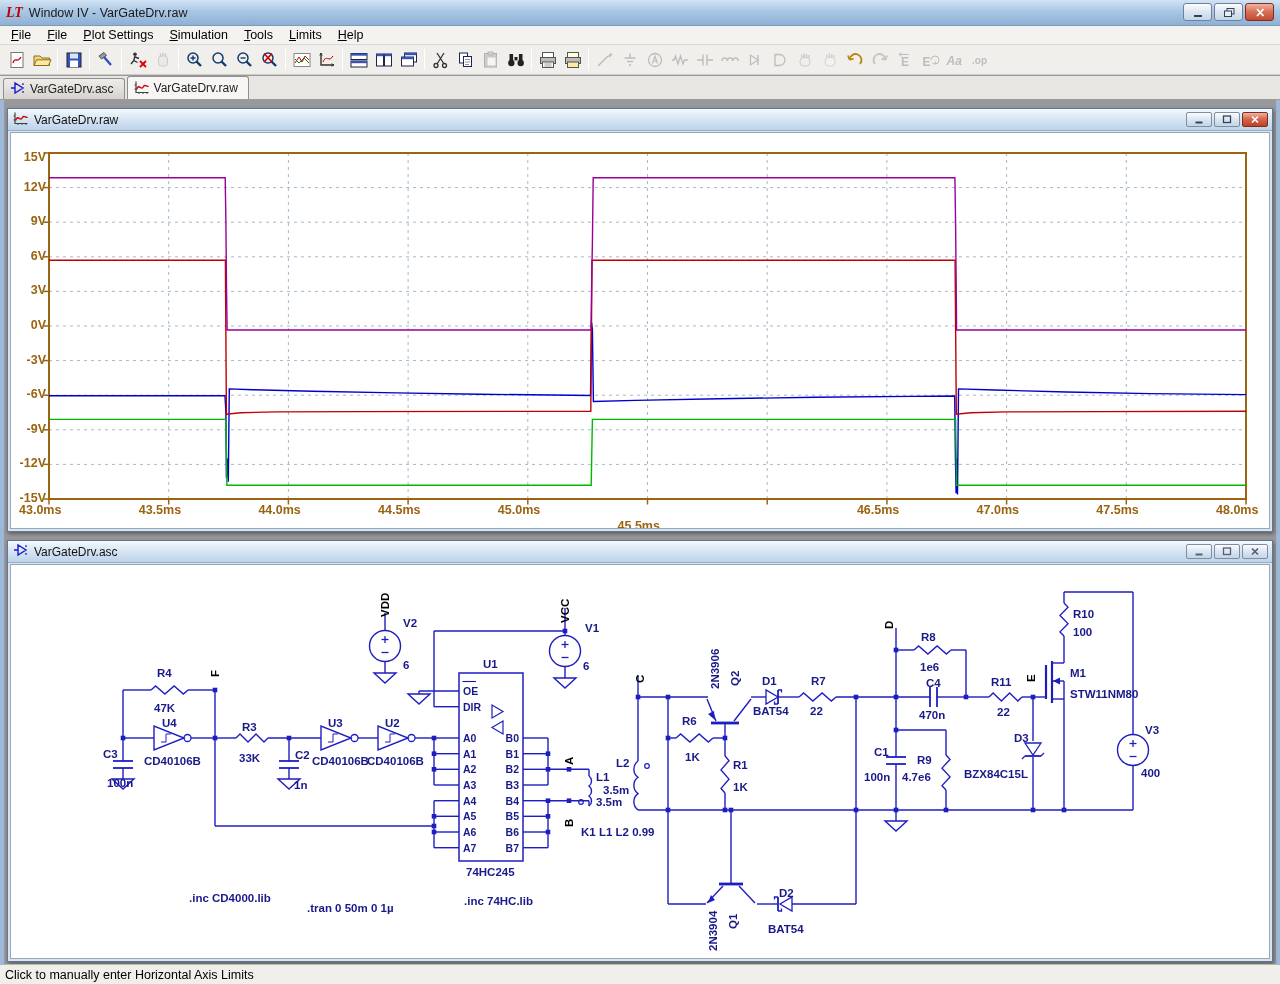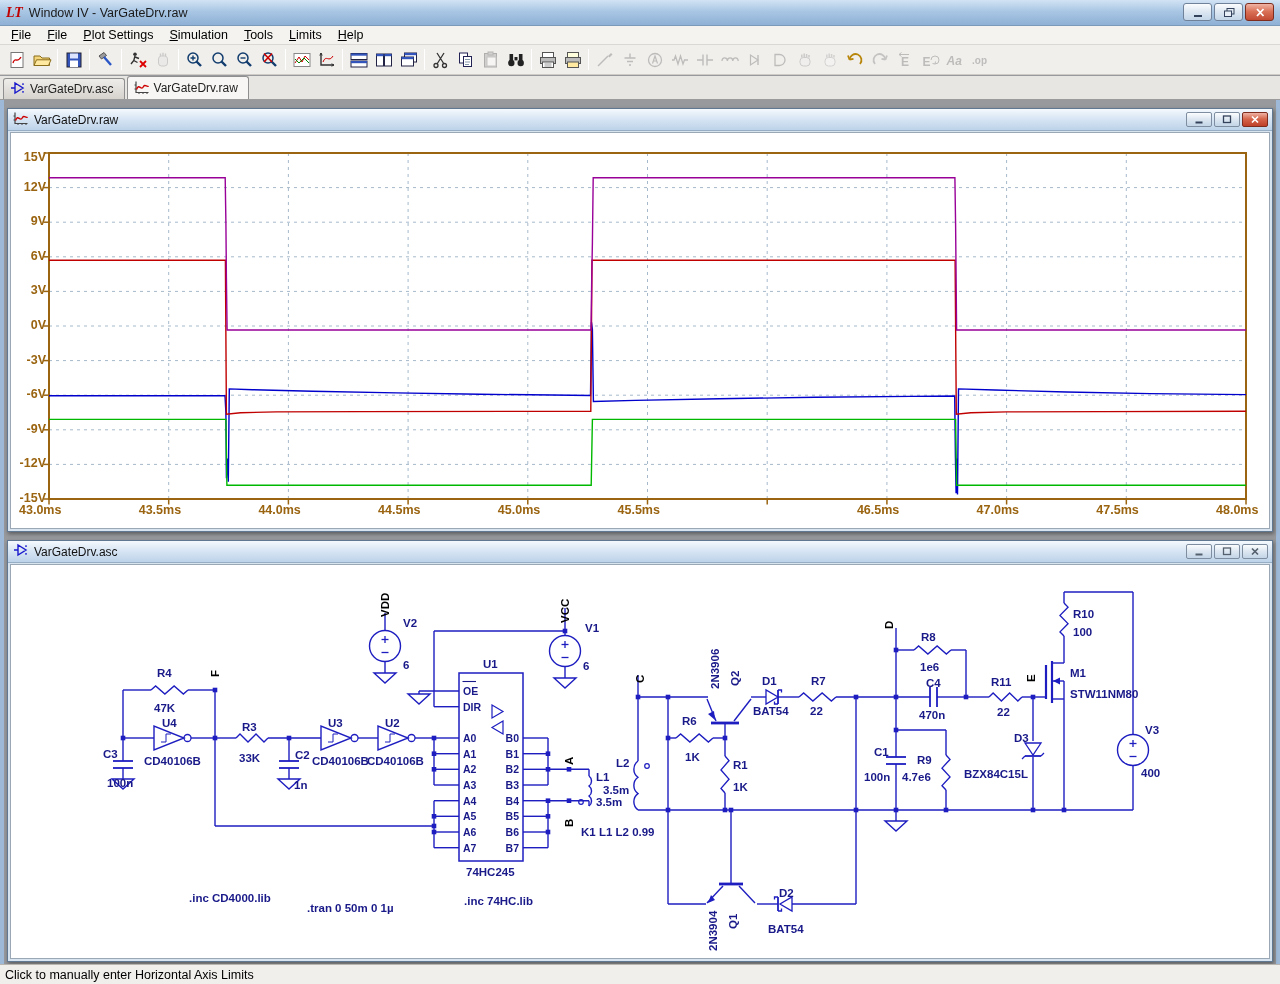--- a/index.html
+++ b/index.html
@@ -448,21 +448,21 @@
               <polyline points="0.0,242.8 176.0,242.8 176.9,259.5 177.4,325.2 178.4,305.6 179.3,328.7 180.3,235.9 203.5,236.7 263.3,238.2 347.1,239.9 430.9,241.3 502.7,242.0 541.5,242.5 542.5,169.0 543.4,176.5 544.4,248.5 586.5,247.4 670.3,245.7 766.1,244.3 861.8,243.4 905.7,243.0 906.4,303.3 907.1,340.2 907.8,305.6 908.5,341.4 909.5,235.9 945.6,237.0 1017.4,239.0 1101.2,240.6 1197.0,241.6" fill="none" stroke="#0000cc" stroke-width="1.4"></polyline>
               <polyline points="0.0,266.4 176.9,266.4 177.9,332.2 542.2,332.2 543.4,266.4 906.6,266.4 907.6,332.2 1197.0,332.2" fill="none" stroke="#00b800" stroke-width="1.4"></polyline>
               <polyline points="0.0,107.3 176.4,107.3 177.4,261.2 191.5,259.7 227.4,258.9 311.2,258.6 541.8,258.3 543.0,107.3 906.1,107.3 907.3,261.2 921.7,259.7 957.6,258.9 1053.4,258.6 1197.0,258.3" fill="none" stroke="#c00000" stroke-width="1.4"></polyline>
               <polyline points="0.0,24.8 176.2,24.8 176.9,69.2 177.4,124.6 178.1,177.0 542.0,177.0 542.7,126.9 543.4,90.0 544.2,24.8 905.9,24.8 906.6,71.5 907.6,177.0 1197.0,177.0" fill="none" stroke="#980098" stroke-width="1.4"></polyline>
             </svg></div>
       <span class="xtick" style="left: 8px;">43.0ms</span>
           <span class="xtick" style="left: 127.7px;">43.5ms</span>
           <span class="xtick" style="left: 247.4px;">44.0ms</span>
           <span class="xtick" style="left: 367.1px;">44.5ms</span>
           <span class="xtick" style="left: 486.8px;">45.0ms</span>
-          <span class="xtick" style="left: 606.5px;">45.5ms</span>
+          <span class="xtick" style="left: 606.5px; margin-top: 16px;">45.5ms</span>
           <span class="xtick" style="left: 696px; margin-top: 43px;">46.0ms</span>
           <span class="xtick" style="left: 845.9px;">46.5ms</span>
           <span class="xtick" style="left: 965.6px;">47.0ms</span>
           <span class="xtick" style="left: 1085.3px;">47.5ms</span>
           <span class="xtick" style="left: 1205px;">48.0ms</span>
           <span class="ytick" style="top: 4px; margin-top: 13px;">15V</span>
           <span class="ytick" style="top: 46.6px;">12V</span>
           <span class="ytick" style="top: 81.2px;">9V</span>
           <span class="ytick" style="top: 115.8px;">6V</span>
           <span class="ytick" style="top: 150.4px;">3V</span>

